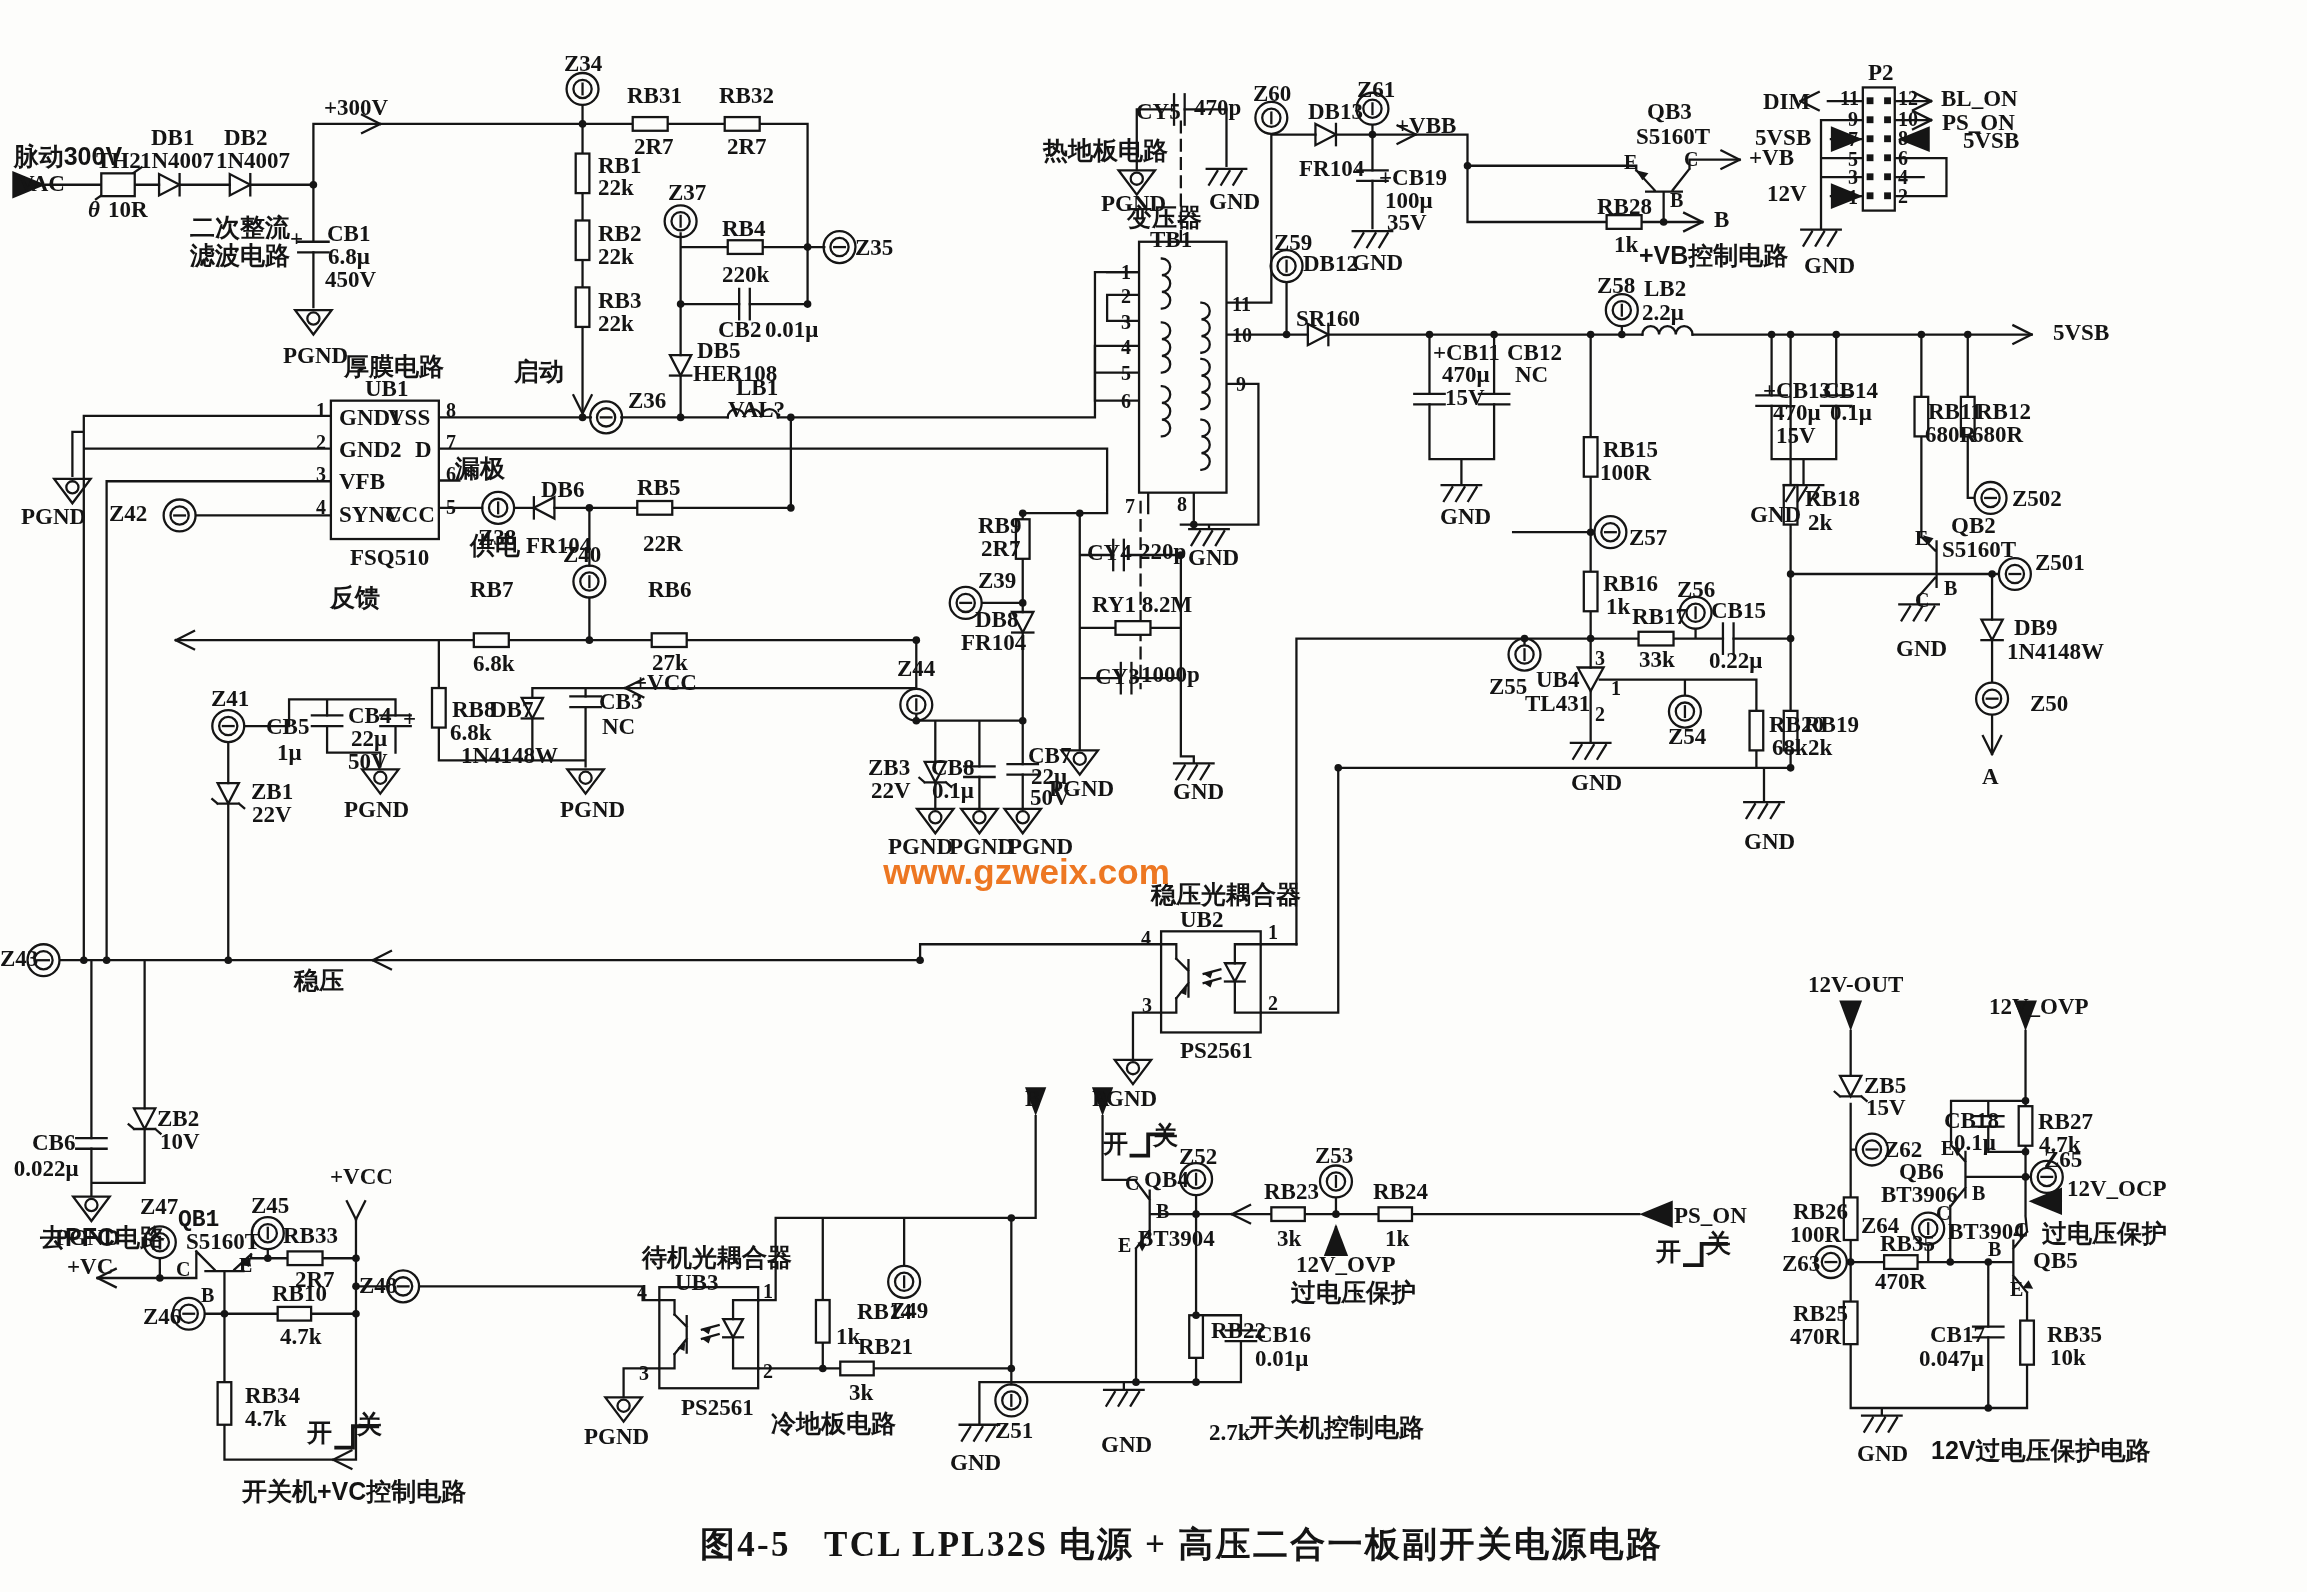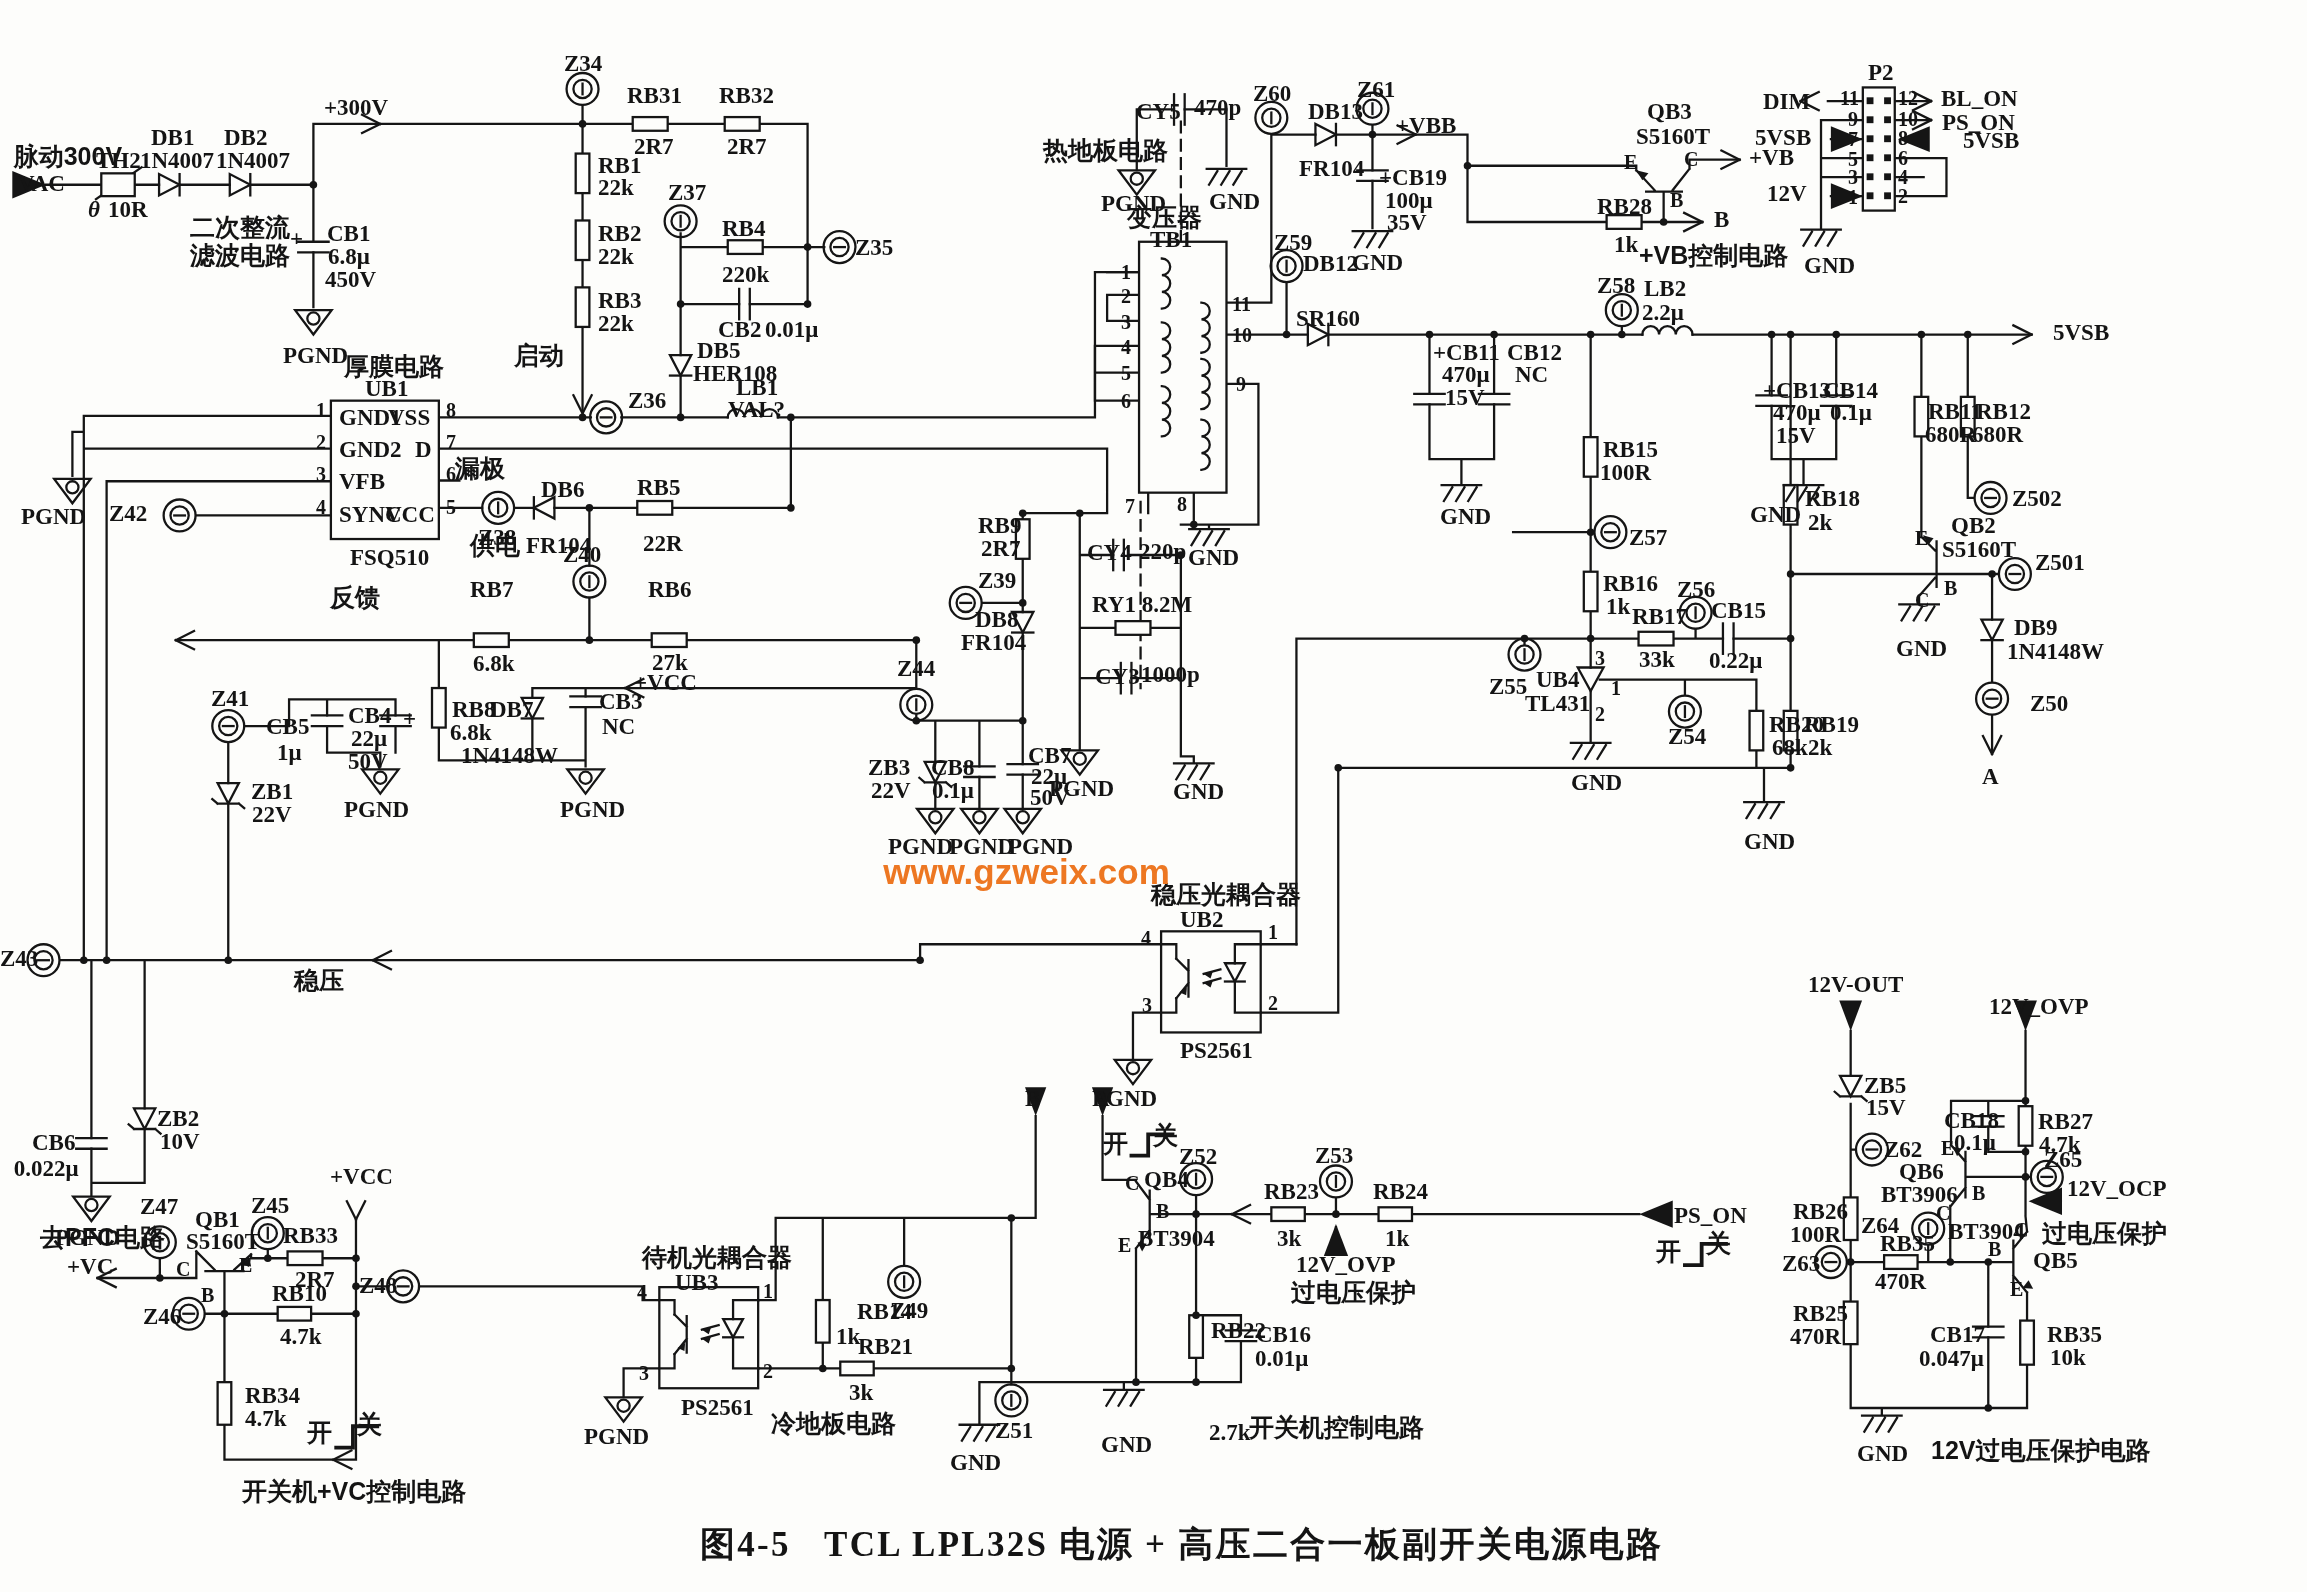--- a/index.html
+++ b/index.html
@@ -485,21 +485,21 @@
       <div class="lbl" style="left: 627px; top: 84px;">RB31</div>
       <div class="lbl" style="left: 634px; top: 135px;">2R7</div>
       <div class="lbl" style="left: 719px; top: 84px;">RB32</div>
       <div class="lbl" style="left: 727px; top: 135px;">2R7</div>
       <div class="lbl" style="left: 598px; top: 154px;">RB1</div>
       <div class="lbl" style="left: 598px; top: 176px;">22k</div>
       <div class="lbl" style="left: 598px; top: 222px;">RB2</div>
       <div class="lbl" style="left: 598px; top: 245px;">22k</div>
       <div class="lbl" style="left: 598px; top: 289px;">RB3</div>
       <div class="lbl" style="left: 598px; top: 312px;">22k</div>
-      <div class="lbl cjk" style="left: 514px; top: 342px;">启动</div>
+      <div class="lbl cjk" style="left: 514px; top: 358px;">启动</div>
       <div class="lbl" style="left: 628px; top: 389px;">Z36</div>
       <div class="lbl" style="left: 668px; top: 181px;">Z37</div>
       <div class="lbl" style="left: 722px; top: 217px;">RB4</div>
       <div class="lbl" style="left: 722px; top: 263px;">220k</div>
       <div class="lbl" style="left: 855px; top: 236px;">Z35</div>
       <div class="lbl" style="left: 718px; top: 318px;">CB2</div>
       <div class="lbl" style="left: 765px; top: 318px;">0.01μ</div>
       <div class="lbl" style="left: 697px; top: 339px;">DB5</div>
       <div class="lbl" style="left: 693px; top: 362px;">HER108</div>
       <div class="lbl" style="left: 736px; top: 376px;">LB1</div>
@@ -687,21 +687,21 @@
       <div class="lbl" style="left: 0px; top: 947px;">Z43</div>
       <div class="lbl cjk" style="left: 294px; top: 967px;">稳压</div>
       <div class="lbl" style="left: 32px; top: 1131px;">CB6</div>
       <div class="lbl" style="left: 13.7px; top: 1157px;">0.022μ</div>
       <div class="lbl" style="left: 157px; top: 1107px;">ZB2</div>
       <div class="lbl" style="left: 160px; top: 1130px;">10V</div>
       <div class="lbl" style="left: 55px; top: 1226px;">PGND</div>
       <div class="lbl cjk" style="left: 40px; top: 1224px;">去PFC电路</div>
       <div class="lbl" style="left: 67px; top: 1255px;">+VC</div>
       <div class="lbl" style="left: 140px; top: 1195px;">Z47</div>
-      <div class="lbl" style="left: 195px; top: 1208px;">QB1</div>
+      <div class="lbl" style="left: 178px; top: 1208px; font-family: Liberation Mono, monospace;">QB1</div>
       <div class="lbl" style="left: 186px; top: 1230px;">S5160T</div>
       <div class="lbl" style="left: 251px; top: 1194px;">Z45</div>
       <div class="lbl" style="left: 283px; top: 1224px;">RB33</div>
       <div class="lbl" style="left: 295px; top: 1268px;">2R7</div>
       <div class="lbl" style="left: 330px; top: 1165px;">+VCC</div>
       <div class="lbl pin" style="left: 176px; top: 1259px;">C</div>
       <div class="lbl pin" style="left: 239px; top: 1255px;">E</div>
       <div class="lbl pin" style="left: 201px; top: 1285px;">B</div>
       <div class="lbl" style="left: 143px; top: 1305px;">Z46</div>
       <div class="lbl" style="left: 272px; top: 1282px;">RB10</div>

